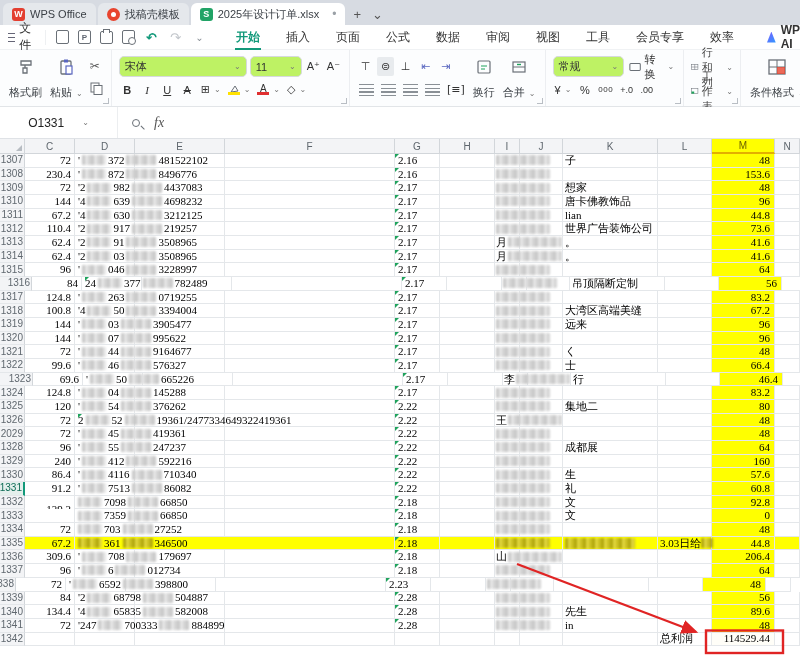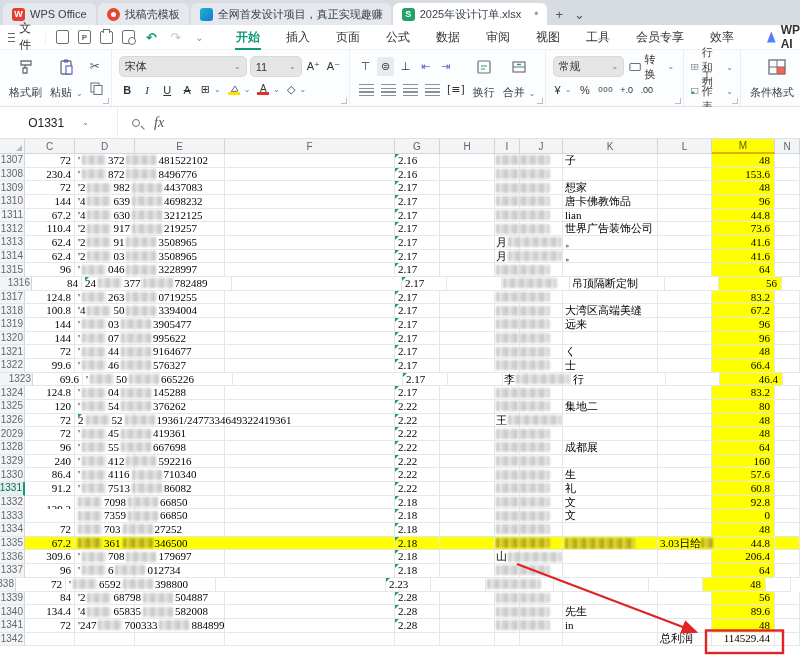--- a/index.html
+++ b/index.html
@@ -58,21 +58,21 @@
   .tg{display:flex;padding:4px 5px;border-right:1px solid #eceef1;position:relative;align-items:stretch}
   .tg::after{content:"";position:absolute;right:2px;bottom:2px;width:5px;height:5px;
              border-right:1px solid #b9bec4;border-bottom:1px solid #b9bec4}
   .bigbtn{display:flex;flex-direction:column;align-items:center;justify-content:space-between;padding:2px 4px;gap:2px}
   .bigbtn .lbl{font-size:11px;color:#3c4146;white-space:nowrap}
   .icon20{width:22px;height:22px;display:flex;align-items:center;justify-content:center}
   .stack2{display:flex;flex-direction:column;justify-content:space-around;padding:0 3px;font-size:12px;color:#555}
   .cols2{display:flex;flex-direction:column;justify-content:space-between;padding:1px 2px}
   .trow{display:flex;align-items:center;gap:3px;height:24px}
   .combo{border:1px solid #d6d9dd;border-radius:5px;height:21px;display:flex;align-items:center;
-         justify-content:space-between;padding:0 5px;background:#e5e5e5;color:#333}
+         justify-content:space-between;padding:0 5px;background:#bef264;color:#333}
   .car{font-size:8px;color:#777;margin-left:4px}
   .fbtn{min-width:17px;height:19px;display:flex;align-items:center;justify-content:center;color:#333;border-radius:2px;padding:0 2px}
   .fbtn.sel{background:#e8ebee}
   .u-line{text-decoration:underline}
   .strike{text-decoration:line-through}
   .swatch{display:inline-block;width:12px;height:3px;margin-top:-2px}
   .vstack{display:flex;flex-direction:column;align-items:center;line-height:1}
   .glyph{font-family:"DejaVu Sans",sans-serif}
   .aic{width:15px;height:12px;display:inline-block;background:
        repeating-linear-gradient(#8a9096 0 1.4px,transparent 1.4px 3.6px)}
@@ -136,24 +136,20 @@
 
   <div class="tabbar">
     <div class="tab">
       <span class="ticon ti-wps">W</span>
       <span>WPS Office</span>
     </div>
     <div class="tab">
       <span class="ticon ti-doc"></span>
       <span>找稿壳模板</span>
     </div>
-    <div class="tab">
-      <span class="ticon ti-ad"></span>
-      <span>全网首发设计项目，真正实现趣赚</span>
-    </div>
     <div class="tab active">
       <span class="ticon ti-s">S</span>
       <span>2025年设计订单.xlsx</span>
       <span class="mod-dot">•</span>
     </div>
     <div class="tbtn">+</div>
     <div class="tbtn">⌄</div>
   </div>
 
   <div class="menubar">
@@ -915,21 +911,21 @@
         <div class="row">
           <div class="cell rh" style="width:25px">1328</div>
           <div class="cell c-num" style="width:50px">
             <span>96</span>
           </div>
           <div class="cell def" style="width:320px">
             <span>'</span>
             <span class="bl b-d"></span>
             <span>55</span>
             <span class="bl b-e"></span>
-            <span>667698</span>
+            <span>247237</span>
           </div>
           <div class="cell gcell gflag" style="width:45px">2.22</div>
           <div class="cell" style="width:55px"></div>
           <div class="cell ij" style="width:68px">
             <span class="bl b-name"></span>
           </div>
           <div class="cell kcell" style="width:95px">
             <span>成都展</span>
           </div>
           <div class="cell lcell" style="width:54px"></div>

